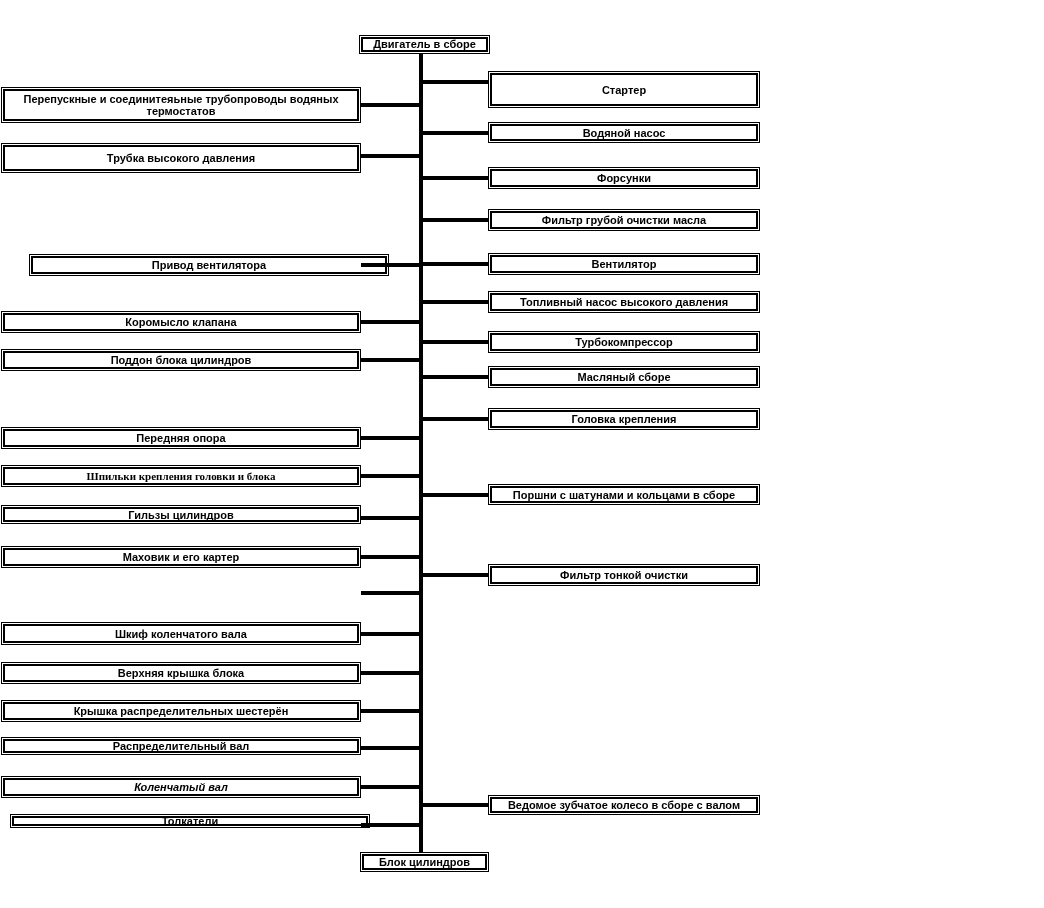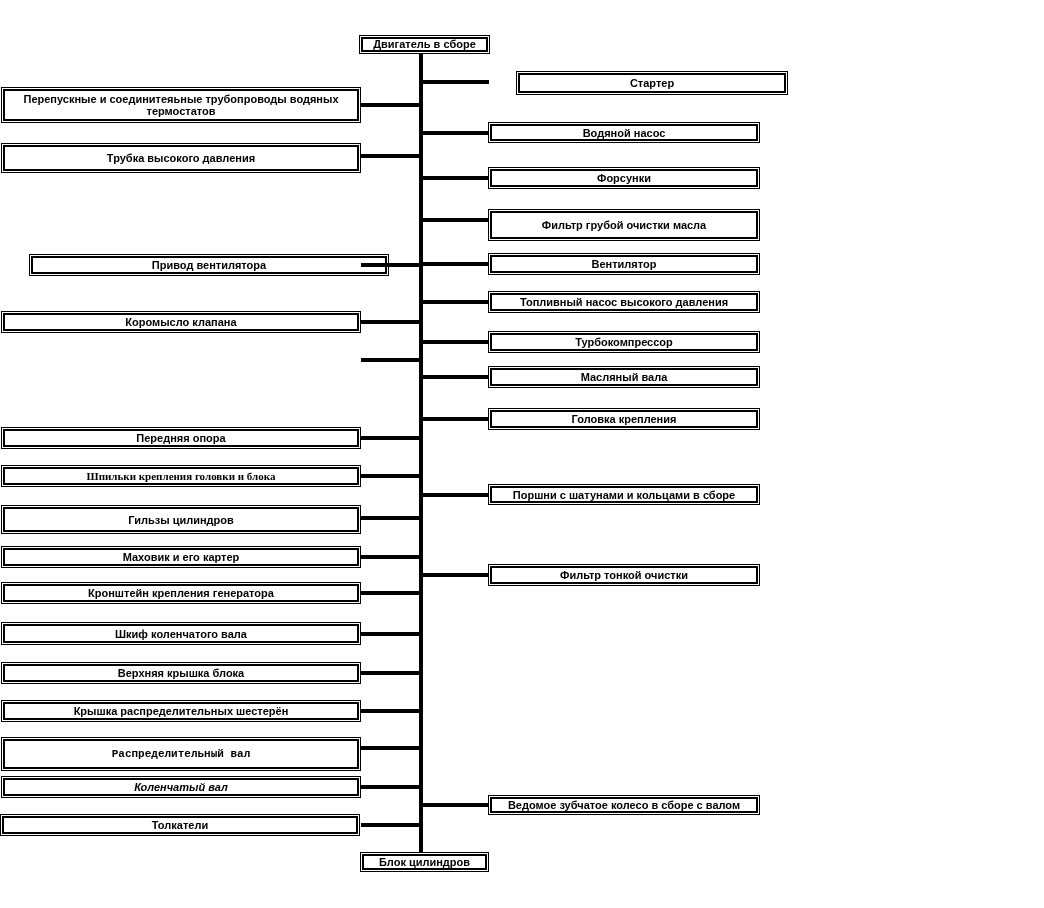--- a/index.html
+++ b/index.html
@@ -68,95 +68,95 @@
     </div>
     <div class="connector" style="left: 361px; top: 154px; width: 62px; height: 4px; background: rgb(0, 0, 0);"></div>
     <div class="node" style="left: 1px; top: 254px; width: 360px; height: 22px; margin-left: 28px;">
       <div class="node-inner">Привод вентилятора</div>
     </div>
     <div class="connector" style="left: 361px; top: 263px; width: 62px; height: 4px; background: rgb(0, 0, 0);"></div>
     <div class="node" style="left: 1px; top: 311px; width: 360px; height: 22px;">
       <div class="node-inner">Коромысло клапана</div>
     </div>
     <div class="connector" style="left: 361px; top: 320px; width: 62px; height: 4px; background: rgb(0, 0, 0);"></div>
+    <div class="node" style="left: 1px; top: 349px; width: 360px; height: 22px;">
+      <div class="node-inner">Поддон блока цилиндров</div>
+    </div>
     <div class="connector" style="left: 361px; top: 358px; width: 62px; height: 4px; background: rgb(0, 0, 0);"></div>
     <div class="node" style="left: 1px; top: 427px; width: 360px; height: 22px;">
       <div class="node-inner">Передняя опора</div>
     </div>
     <div class="connector" style="left: 361px; top: 436px; width: 62px; height: 4px; background: rgb(0, 0, 0);"></div>
     <div class="node" style="left: 1px; top: 465px; width: 360px; height: 22px; font-family: Liberation Serif, serif;">
       <div class="node-inner">Шпильки крепления головки и блока</div>
     </div>
     <div class="connector" style="left: 361px; top: 474px; width: 62px; height: 4px; background: rgb(0, 0, 0);"></div>
-    <div class="node" style="left: 1px; top: 505px; width: 360px; height: 29px;">
+    <div class="node" style="left: 1px; top: 505px; width: 360px; height: 19px;">
       <div class="node-inner">Гильзы цилиндров</div>
     </div>
     <div class="connector" style="left: 361px; top: 516px; width: 62px; height: 4px; background: rgb(0, 0, 0);"></div>
     <div class="node" style="left: 1px; top: 546px; width: 360px; height: 22px;">
       <div class="node-inner">Маховик и его картер</div>
     </div>
     <div class="connector" style="left: 361px; top: 555px; width: 62px; height: 4px; background: rgb(0, 0, 0);"></div>
-    <div class="node" style="left: 1px; top: 582px; width: 360px; height: 22px;">
-      <div class="node-inner">Кронштейн крепления генератора</div>
-    </div>
     <div class="connector" style="left: 361px; top: 591px; width: 62px; height: 4px; background: rgb(0, 0, 0);"></div>
     <div class="node" style="left: 1px; top: 622px; width: 360px; height: 23px;">
       <div class="node-inner">Шкиф коленчатого вала</div>
     </div>
     <div class="connector" style="left: 361px; top: 632px; width: 62px; height: 4px; background: rgb(0, 0, 0);"></div>
     <div class="node" style="left: 1px; top: 662px; width: 360px; height: 22px;">
       <div class="node-inner">Верхняя крышка блока</div>
     </div>
     <div class="connector" style="left: 361px; top: 671px; width: 62px; height: 4px; background: rgb(0, 0, 0);"></div>
     <div class="node" style="left: 1px; top: 700px; width: 360px; height: 22px;">
       <div class="node-inner">Крышка распределительных шестерён</div>
     </div>
     <div class="connector" style="left: 361px; top: 709px; width: 62px; height: 4px; background: rgb(0, 0, 0);"></div>
-    <div class="node" style="left: 1px; top: 737px; width: 360px; height: 34px; font-family: Liberation Mono, monospace;">
+    <div class="node" style="left: 1px; top: 737px; width: 360px; height: 18px;">
       <div class="node-inner">Распределительный вал</div>
     </div>
     <div class="connector" style="left: 361px; top: 746px; width: 62px; height: 4px; background: rgb(0, 0, 0);"></div>
     <div class="node" style="left: 1px; top: 776px; width: 360px; height: 22px; font-style: italic;">
       <div class="node-inner">Коленчатый вал</div>
     </div>
     <div class="connector" style="left: 361px; top: 785px; width: 62px; height: 4px; background: rgb(0, 0, 0);"></div>
-    <div class="node" style="left: 0; top: 814px; width: 360px; height: 22px;">
+    <div class="node" style="left: 10px; top: 814px; width: 360px; height: 14px;">
       <div class="node-inner">Толкатели</div>
     </div>
     <div class="connector" style="left: 361px; top: 823px; width: 62px; height: 4px; background: rgb(0, 0, 0);"></div>
-    <div class="node" style="left: 516px; top: 71px; width: 272px; height: 24px;">
+    <div class="node" style="left: 488px; top: 71px; width: 272px; height: 37px;">
       <div class="node-inner">Стартер</div>
     </div>
     <div class="connector" style="left: 419px; top: 80px; width: 70px; height: 4px; background: rgb(0, 0, 0);"></div>
     <div class="node" style="left: 488px; top: 122px; width: 272px; height: 21px;">
       <div class="node-inner">Водяной насос</div>
     </div>
     <div class="connector" style="left: 419px; top: 131px; width: 70px; height: 4px; background: rgb(0, 0, 0);"></div>
     <div class="node" style="left: 488px; top: 167px; width: 272px; height: 22px;">
       <div class="node-inner">Форсунки</div>
     </div>
     <div class="connector" style="left: 419px; top: 176px; width: 70px; height: 4px; background: rgb(0, 0, 0);"></div>
-    <div class="node" style="left: 488px; top: 209px; width: 272px; height: 32px;">
+    <div class="node" style="left: 488px; top: 209px; width: 272px; height: 22px;">
       <div class="node-inner">Фильтр грубой очистки масла</div>
     </div>
     <div class="connector" style="left: 419px; top: 218px; width: 70px; height: 4px; background: rgb(0, 0, 0);"></div>
     <div class="node" style="left: 488px; top: 253px; width: 272px; height: 22px;">
       <div class="node-inner">Вентилятор</div>
     </div>
     <div class="connector" style="left: 419px; top: 262px; width: 70px; height: 4px; background: rgb(0, 0, 0);"></div>
     <div class="node" style="left: 488px; top: 291px; width: 272px; height: 22px;">
       <div class="node-inner">Топливный насос высокого давления</div>
     </div>
     <div class="connector" style="left: 419px; top: 300px; width: 70px; height: 4px; background: rgb(0, 0, 0);"></div>
     <div class="node" style="left: 488px; top: 331px; width: 272px; height: 22px;">
       <div class="node-inner">Турбокомпрессор</div>
     </div>
     <div class="connector" style="left: 419px; top: 340px; width: 70px; height: 4px; background: rgb(0, 0, 0);"></div>
     <div class="node" style="left: 488px; top: 366px; width: 272px; height: 22px;">
-      <div class="node-inner">Масляный вала</div>
+      <div class="node-inner">Масляный сборе</div>
     </div>
     <div class="connector" style="left: 419px; top: 375px; width: 70px; height: 4px; background: rgb(0, 0, 0);"></div>
     <div class="node" style="left: 488px; top: 408px; width: 272px; height: 22px;">
       <div class="node-inner">Головка крепления</div>
     </div>
     <div class="connector" style="left: 419px; top: 417px; width: 70px; height: 4px; background: rgb(0, 0, 0);"></div>
     <div class="node" style="left: 488px; top: 484px; width: 272px; height: 21px;">
       <div class="node-inner">Поршни с шатунами и кольцами в сборе</div>
     </div>
     <div class="connector" style="left: 419px; top: 493px; width: 70px; height: 4px; background: rgb(0, 0, 0);"></div>

